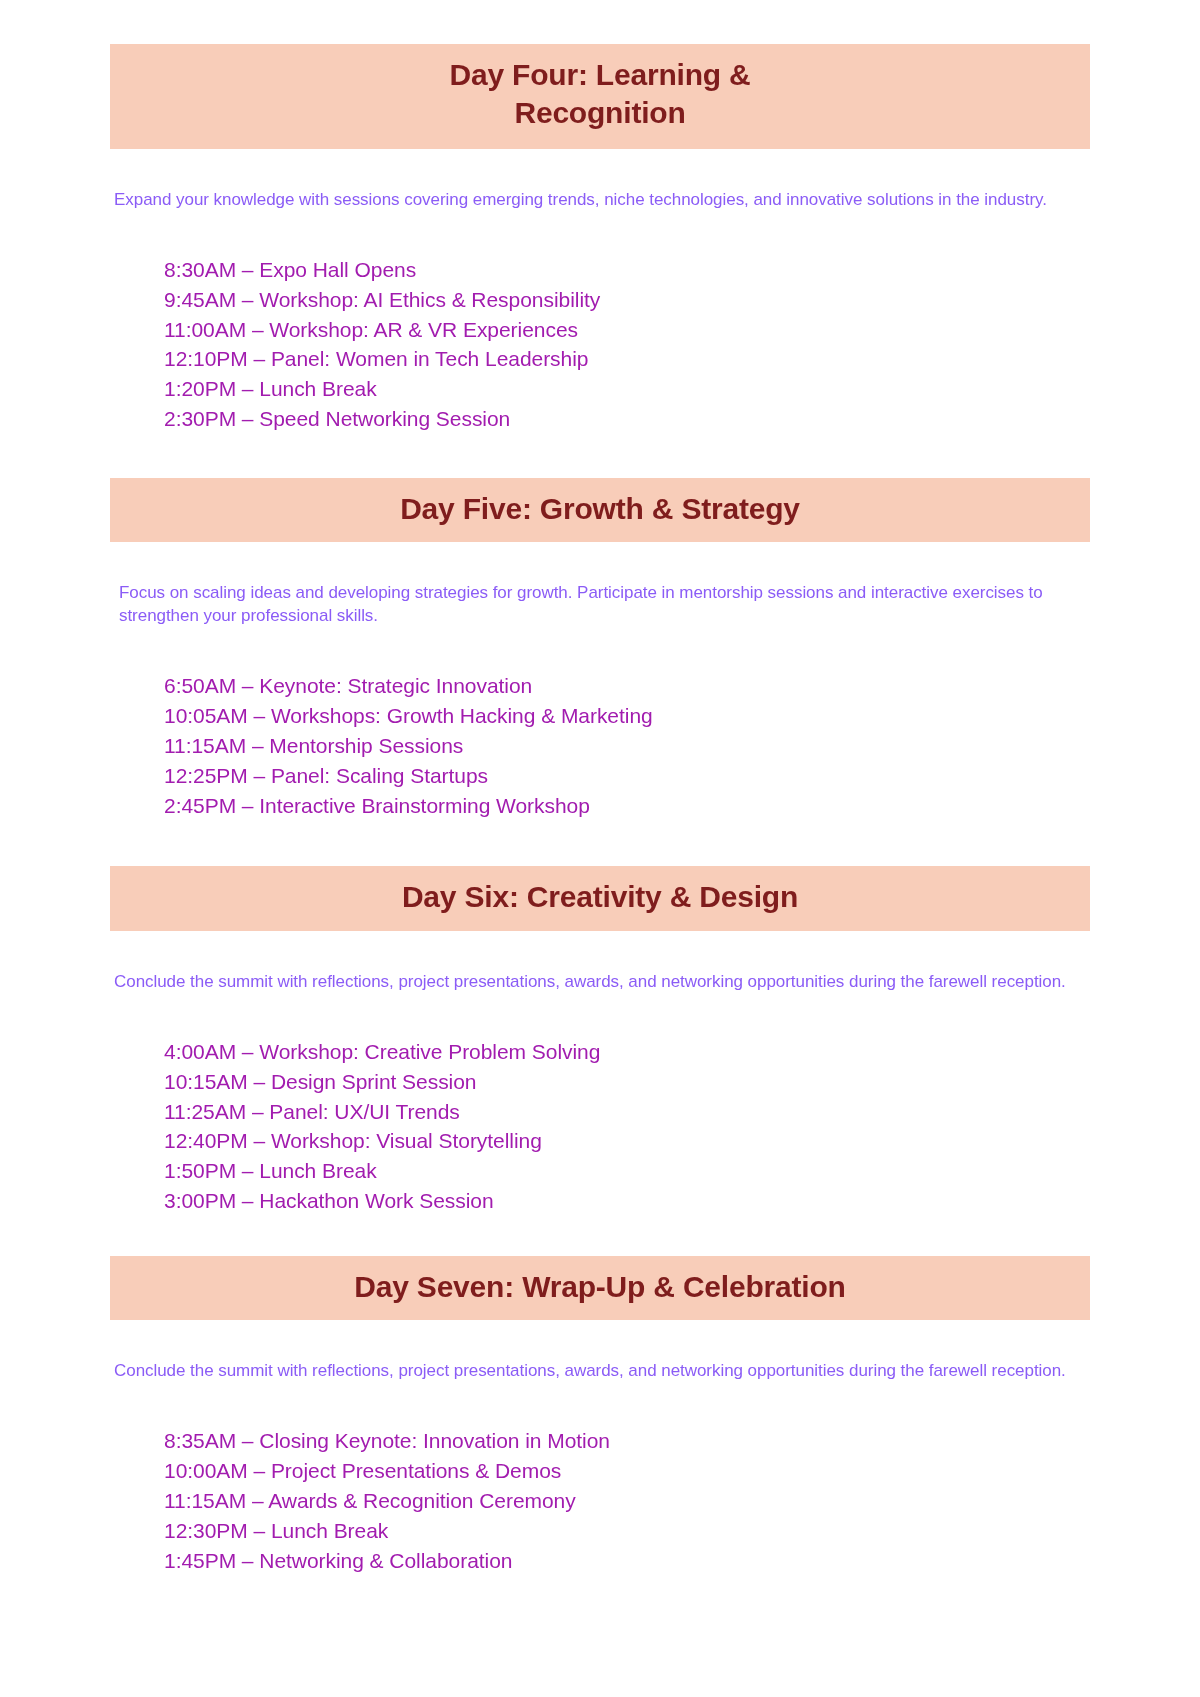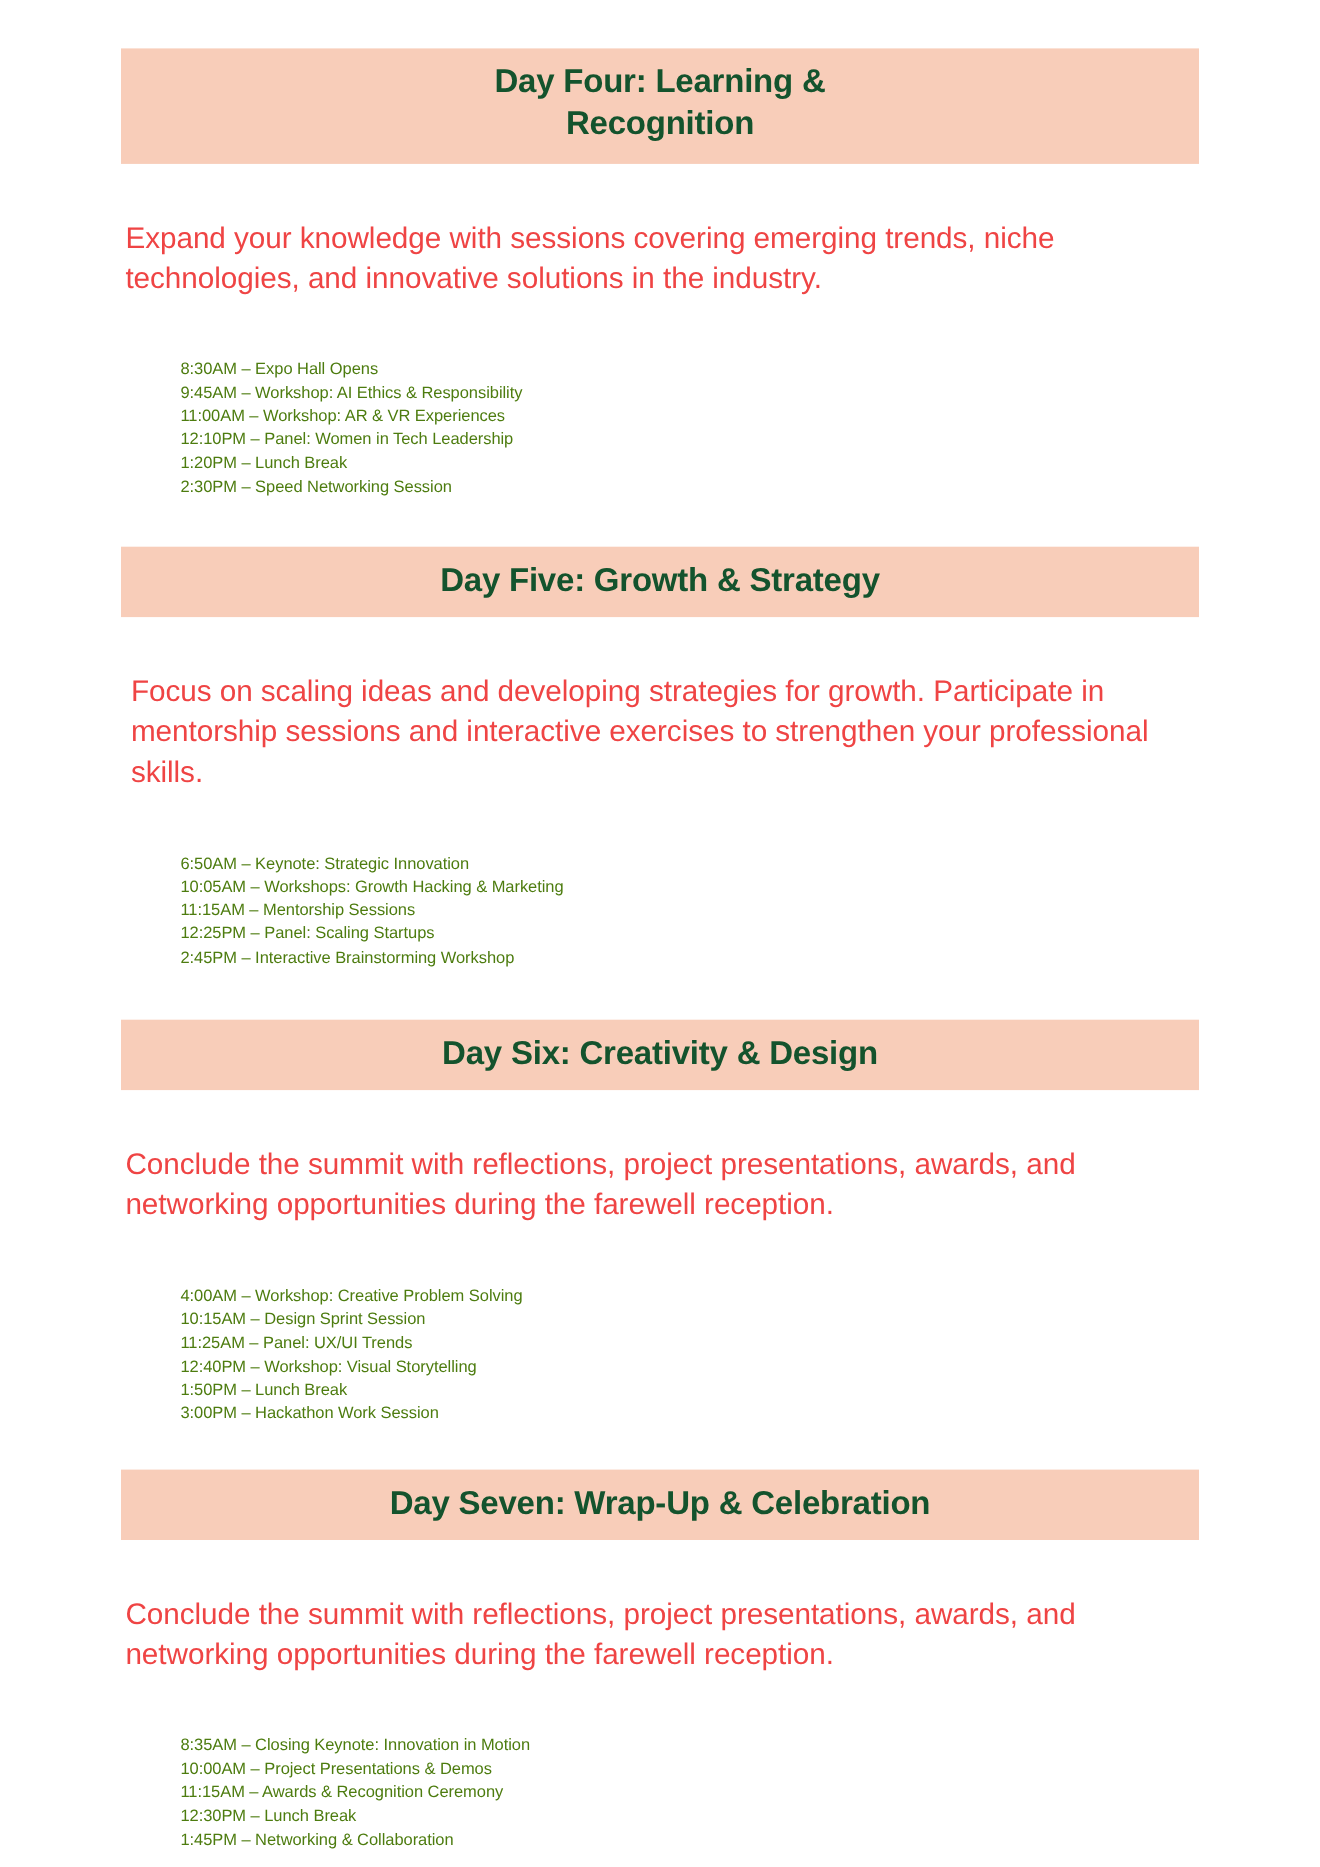--- a/index.html
+++ b/index.html
@@ -36,52 +36,52 @@
     width: 980px;
   }
 
   .day-header {
     background: #f8cdb9;
     text-align: center;
     font-weight: bold;
     font-size: 30px;
     line-height: 1.28;
     letter-spacing: -0.2px;
-    color: #14532d;
+    color: #7f1d1d;
     padding: 12px 14px 14px 14px;
     box-sizing: border-box;
   }
 
   .day-header.two-line {
     padding: 12px 14px 16px 14px;
   }
 
   .day-desc {
-    font-size: 27px;
+    font-size: 17px;
     line-height: 1.36;
-    color: #ef4444;
+    color: #8b5cf6;
     padding: 22px 6px 0 4px;
     max-width: 960px;
     letter-spacing: -0.05px;
   }
 
   .day-desc.indent {
     padding-left: 9px;
   }
 
   .schedule {
     list-style: none;
     margin: 0;
     padding: 27px 0 0 54px;
   }
 
   .schedule li {
-    font-size: 15px;
+    font-size: 21px;
     line-height: 1.42;
-    color: #4d7c0f;
+    color: #a21caf;
     letter-spacing: -0.05px;
     white-space: nowrap;
   }
 
   .gap-after-list { height: 44px; }
   .gap-after-list.small { height: 40px; }
   .gap-after-list.large { height: 46px; }
 </style>
 </head>
 <body>

